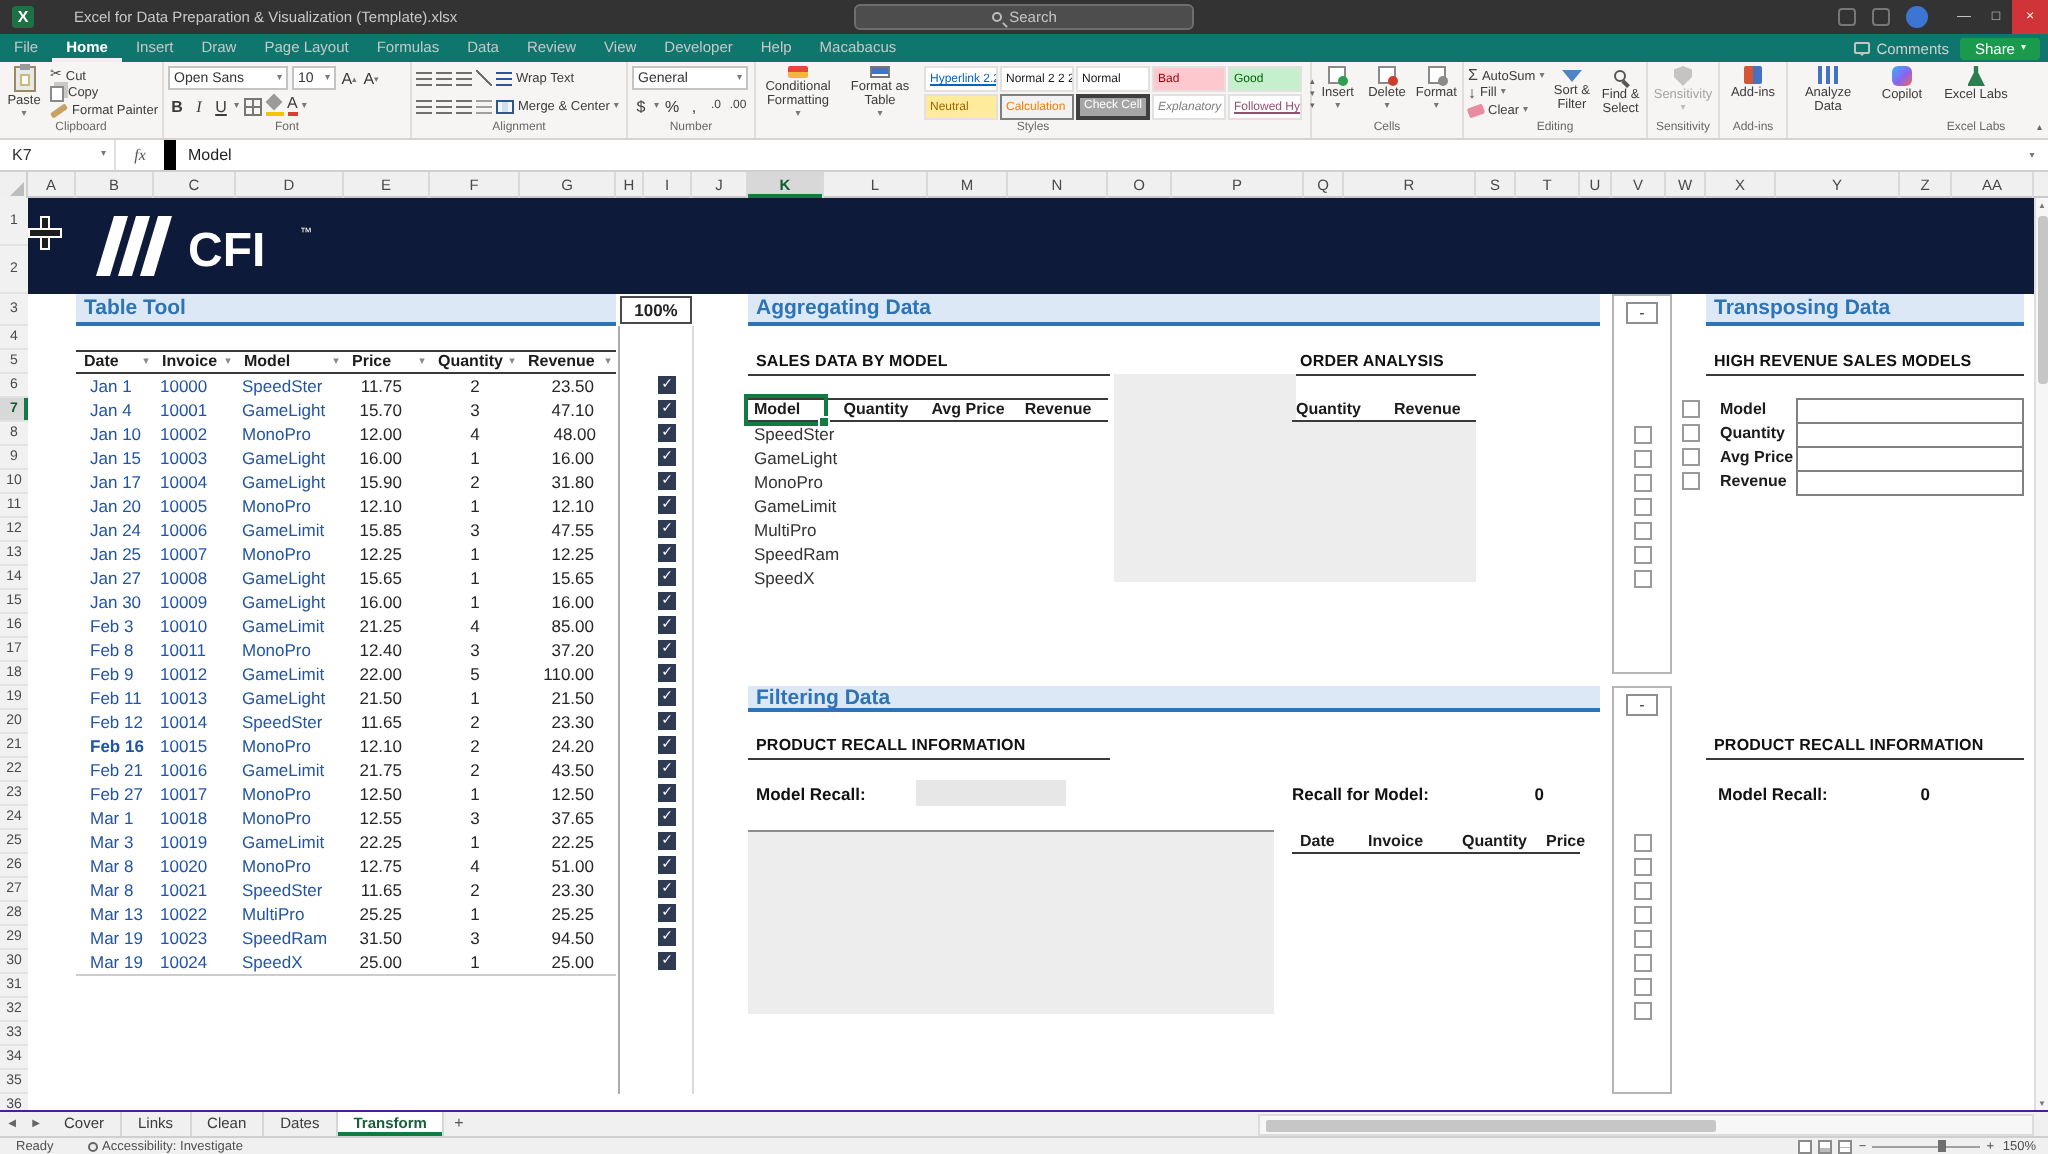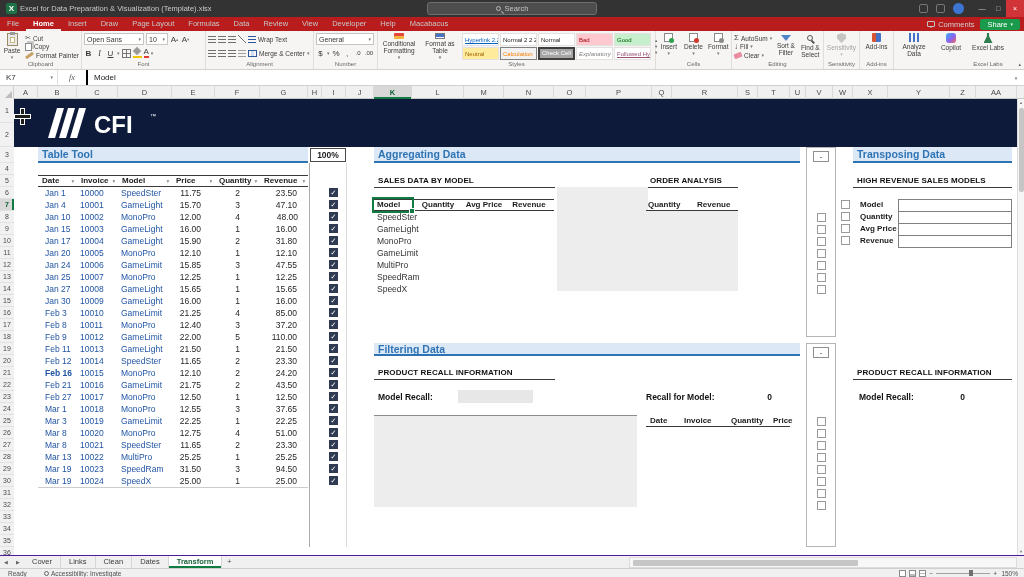--- a/index.html
+++ b/index.html
@@ -2,32 +2,32 @@
 <html><head>
 <meta charset="utf-8">
 <style>
 *{margin:0;padding:0;box-sizing:border-box}
 html,body{width:1024px;height:577px}
 body{font-family:"Liberation Sans",sans-serif;background:#fff;overflow:hidden;position:relative;font-size:9px;color:#222}
 
 
 #titlebar{position:absolute;left:0;top:0;width:1024px;height:17px;background:#333;display:flex;align-items:center;color:#ddd;z-index:50}
 .xlicon{width:11px;height:11px;background:#1e7145;border-radius:2px;margin-left:6px;color:#fff;font-size:8px;font-weight:bold;display:flex;align-items:center;justify-content:center;flex:none}
-.tb-title{font-size:7.5px;color:#c9c9c9;margin-left:3px;white-space:nowrap;max-width:380px;overflow:hidden}
+.tb-title{font-size:7.5px;color:#c9c9c9;margin-left:20px;white-space:nowrap;max-width:380px;overflow:hidden}
 .searchbox{position:absolute;left:427px;top:2px;width:170px;height:13px;background:#4d4d4d;border:1px solid #6e6e6e;border-radius:3px;display:flex;align-items:center;justify-content:center;gap:4px;color:#c5c5c5;font-size:7.5px}
 .mag{width:5px;height:5px;border:1px solid #bbb;border-radius:50%;position:relative;flex:none}
 .mag::after{content:"";position:absolute;width:3px;height:1px;background:#bbb;transform:rotate(45deg);left:4px;top:5px}
 .tb-right{position:absolute;right:0;top:0;height:17px;display:flex;align-items:center}
 .tb-ico{width:9px;height:9px;border:1px solid #777;margin-right:8px;border-radius:2px}
 .avatar{width:11px;height:11px;border-radius:50%;background:#3c76d2;margin-right:10px}
 .winbtn{width:16px;height:17px;display:flex;align-items:center;justify-content:center;color:#ccc;font-size:7px}
 .winbtn.close{background:#d13438;color:#fff;width:18px}
 
 
-#menubar{position:absolute;top:17px;left:0;width:1024px;height:14px;background:#b91c1c;display:flex;align-items:center;z-index:50}
+#menubar{position:absolute;top:17px;left:0;width:1024px;height:14px;background:#0f766e;display:flex;align-items:center;z-index:50}
 #menu-tabs{display:flex;height:14px}
 .mtab{color:#c8c8c8;font-size:7.5px;padding:0 7px;height:14px;line-height:14px;white-space:nowrap}
 .mtab.active{color:#fff;font-weight:bold;box-shadow:inset 0 -2px 0 #f0f0f0}
 .mb-right{position:absolute;right:4px;top:1.5px;display:flex;gap:6px;align-items:center}
 .comments-btn{color:#d0d0d0;font-size:7.5px;display:flex;align-items:center;gap:3px}
 .cmt-ico{width:8px;height:6px;border:1px solid #c5c5c5;border-radius:1px;position:relative}
 .cmt-ico::after{content:"";position:absolute;left:1px;bottom:-4px;border:2px solid transparent;border-top-color:#c5c5c5}
 .share-btn{background:#199a4d;color:#fff;font-size:7.5px;height:11px;line-height:11px;padding:0 7px;border-radius:2px;display:flex;gap:3px;align-items:center}
 
 
@@ -101,21 +101,21 @@
 .ic-find::after{content:"";position:absolute;width:4px;height:1.5px;background:#555;transform:rotate(45deg);left:3px;top:4.5px}
 .ic-shield{width:9px;height:10px;background:#8a8a8a;clip-path:polygon(50% 0,100% 18%,100% 55%,50% 100%,0 55%,0 18%)}
 .ic-addin{width:9px;height:9px;border-radius:1px;background:linear-gradient(90deg,#d65532 0 50%,#4472c4 50%)}
 .ic-analyze{width:10px;height:9px;background:linear-gradient(to right,#4472c4 0 2px,transparent 2px 4px,#4472c4 4px 6px,transparent 6px 8px,#4472c4 8px 10px)}
 .ic-copilot{width:10px;height:10px;border-radius:3px;background:linear-gradient(135deg,#35b2f2,#8a63f2 55%,#ef6950)}
 .ic-flask{width:9px;height:10px;background:#2e7d4f;clip-path:polygon(38% 0,62% 0,62% 32%,100% 100%,0 100%,38% 32%)}
 
 
 #fbar{position:absolute;top:70px;left:0;width:1024px;height:16px;background:#fff;border-bottom:1px solid #d0cece;display:flex;align-items:stretch;font-size:8px;z-index:40}
 .namebox{width:58px;border-right:1px solid #e0e0e0;display:flex;align-items:center;justify-content:space-between;padding:0 4px 0 6px;color:#333}
-.fx{width:30px;display:flex;align-items:center;justify-content:center;color:#555;font-style:italic;font-family:"Liberation Serif",serif;border-right:2px solid #000000}
+.fx{width:30px;display:flex;align-items:center;justify-content:center;color:#555;font-style:italic;font-family:"Liberation Serif",serif;border-right:6px solid #000000}
 .fval{flex:1;display:flex;align-items:center;padding-left:6px;color:#222}
 .fexp{width:16px;display:flex;align-items:center;justify-content:center;color:#777;font-size:5px}
 
 
 #colheads{position:absolute;top:86px;left:0;width:1024px;height:13px;background:#f0f0f0;border-bottom:1px solid #c9c9c9;z-index:30}
 .corner{position:absolute;left:0;top:0;width:14px;height:13px;border-right:1px solid #cfcfcf;background:#f0f0f0}
 .tri{position:absolute;right:1px;bottom:1px;border-left:7px solid transparent;border-bottom:7px solid #bdbdbd}
 .colh{position:absolute;top:0;height:13px;text-align:center;font-size:7.5px;line-height:13px;color:#4a4a4a;border-right:1px solid #d9d9d9}
 .colh.selc{background:#d8d8d8;box-shadow:inset 0 -2px 0 #107c41;color:#0b5c31;font-weight:bold}
 

